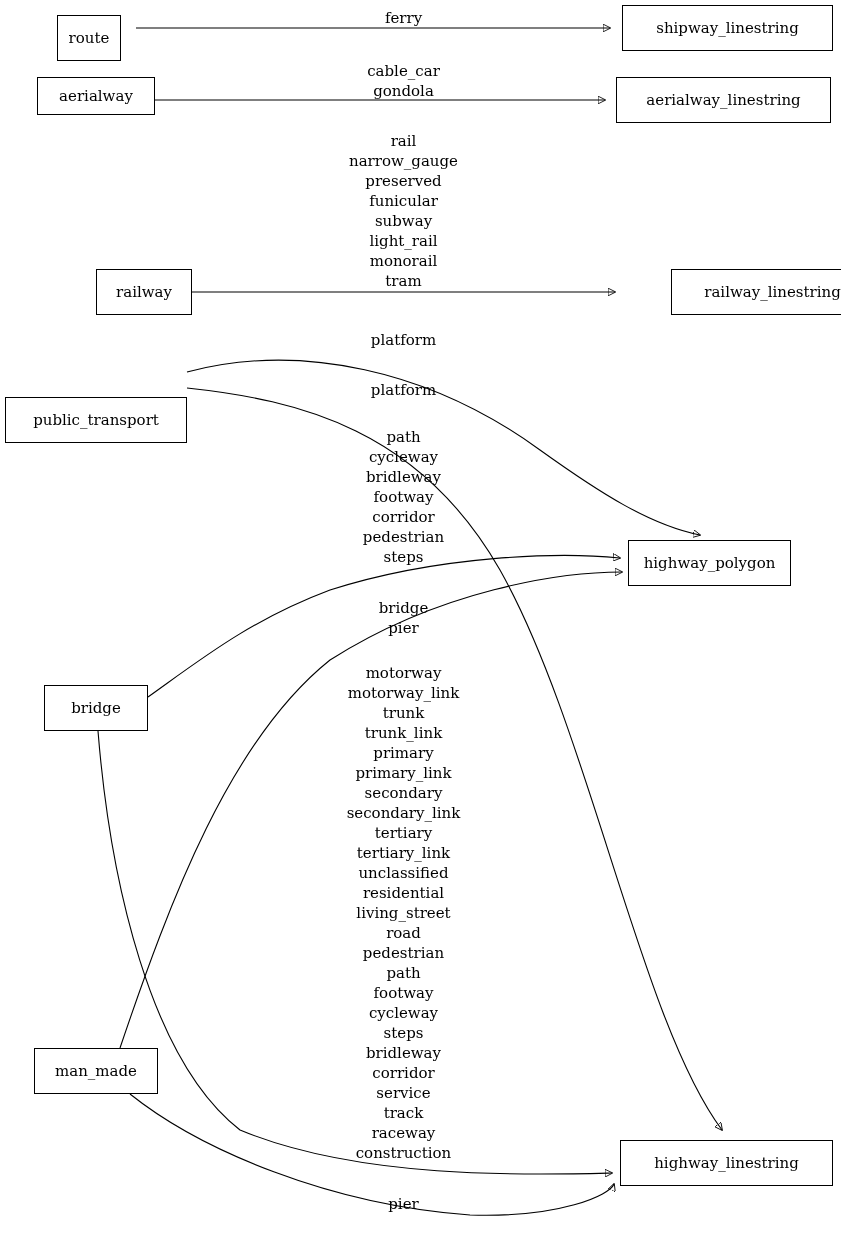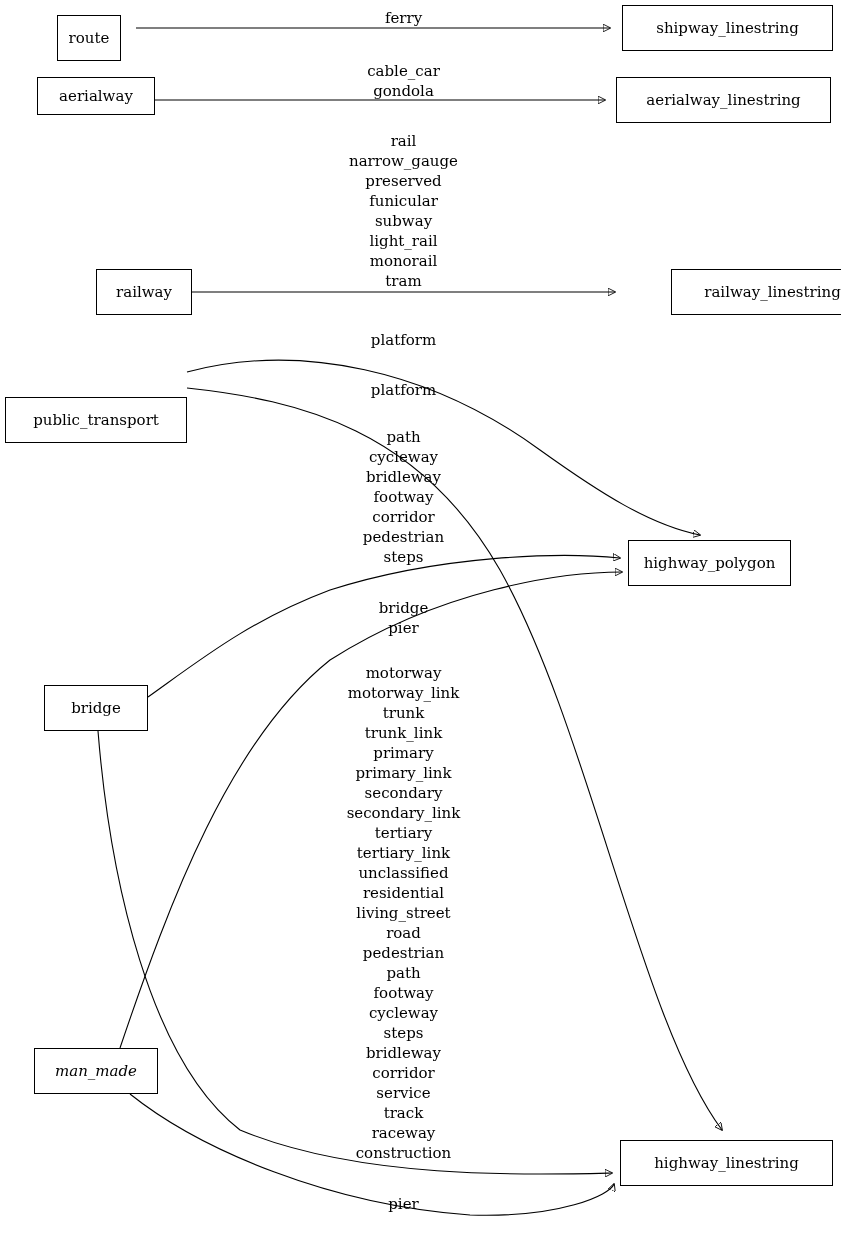--- a/index.html
+++ b/index.html
@@ -98,21 +98,21 @@
       </div>
       <div class="node" style="left: 5px; top: 357px; width: 182px; height: 46px; margin-top: 40px;">
         <span>public_transport</span>
       </div>
       <div class="node" style="left: 628px; top: 540px; width: 163px; height: 46px;">
         <span>highway_polygon</span>
       </div>
       <div class="node" style="left: 44px; top: 685px; width: 104px; height: 46px;">
         <span>bridge</span>
       </div>
-      <div class="node" style="left: 34px; top: 1048px; width: 124px; height: 46px; font-style: italic;">
+      <div class="node" style="left: 34px; top: 1048px; width: 124px; height: 46px;">
         <span>man_made</span>
       </div>
       <div class="node" style="left: 620px; top: 1140px; width: 213px; height: 46px;">
         <span>highway_linestring</span>
       </div>
     </div>
   <div id="label-layer">
       <div class="edge-label" style="top: 8px; left: -17px; width: 841px; text-align: center;">ferry</div>
       <div class="edge-label" style="top: 61px; left: -17px; width: 841px; text-align: center;">cable_car
 gondola</div>

